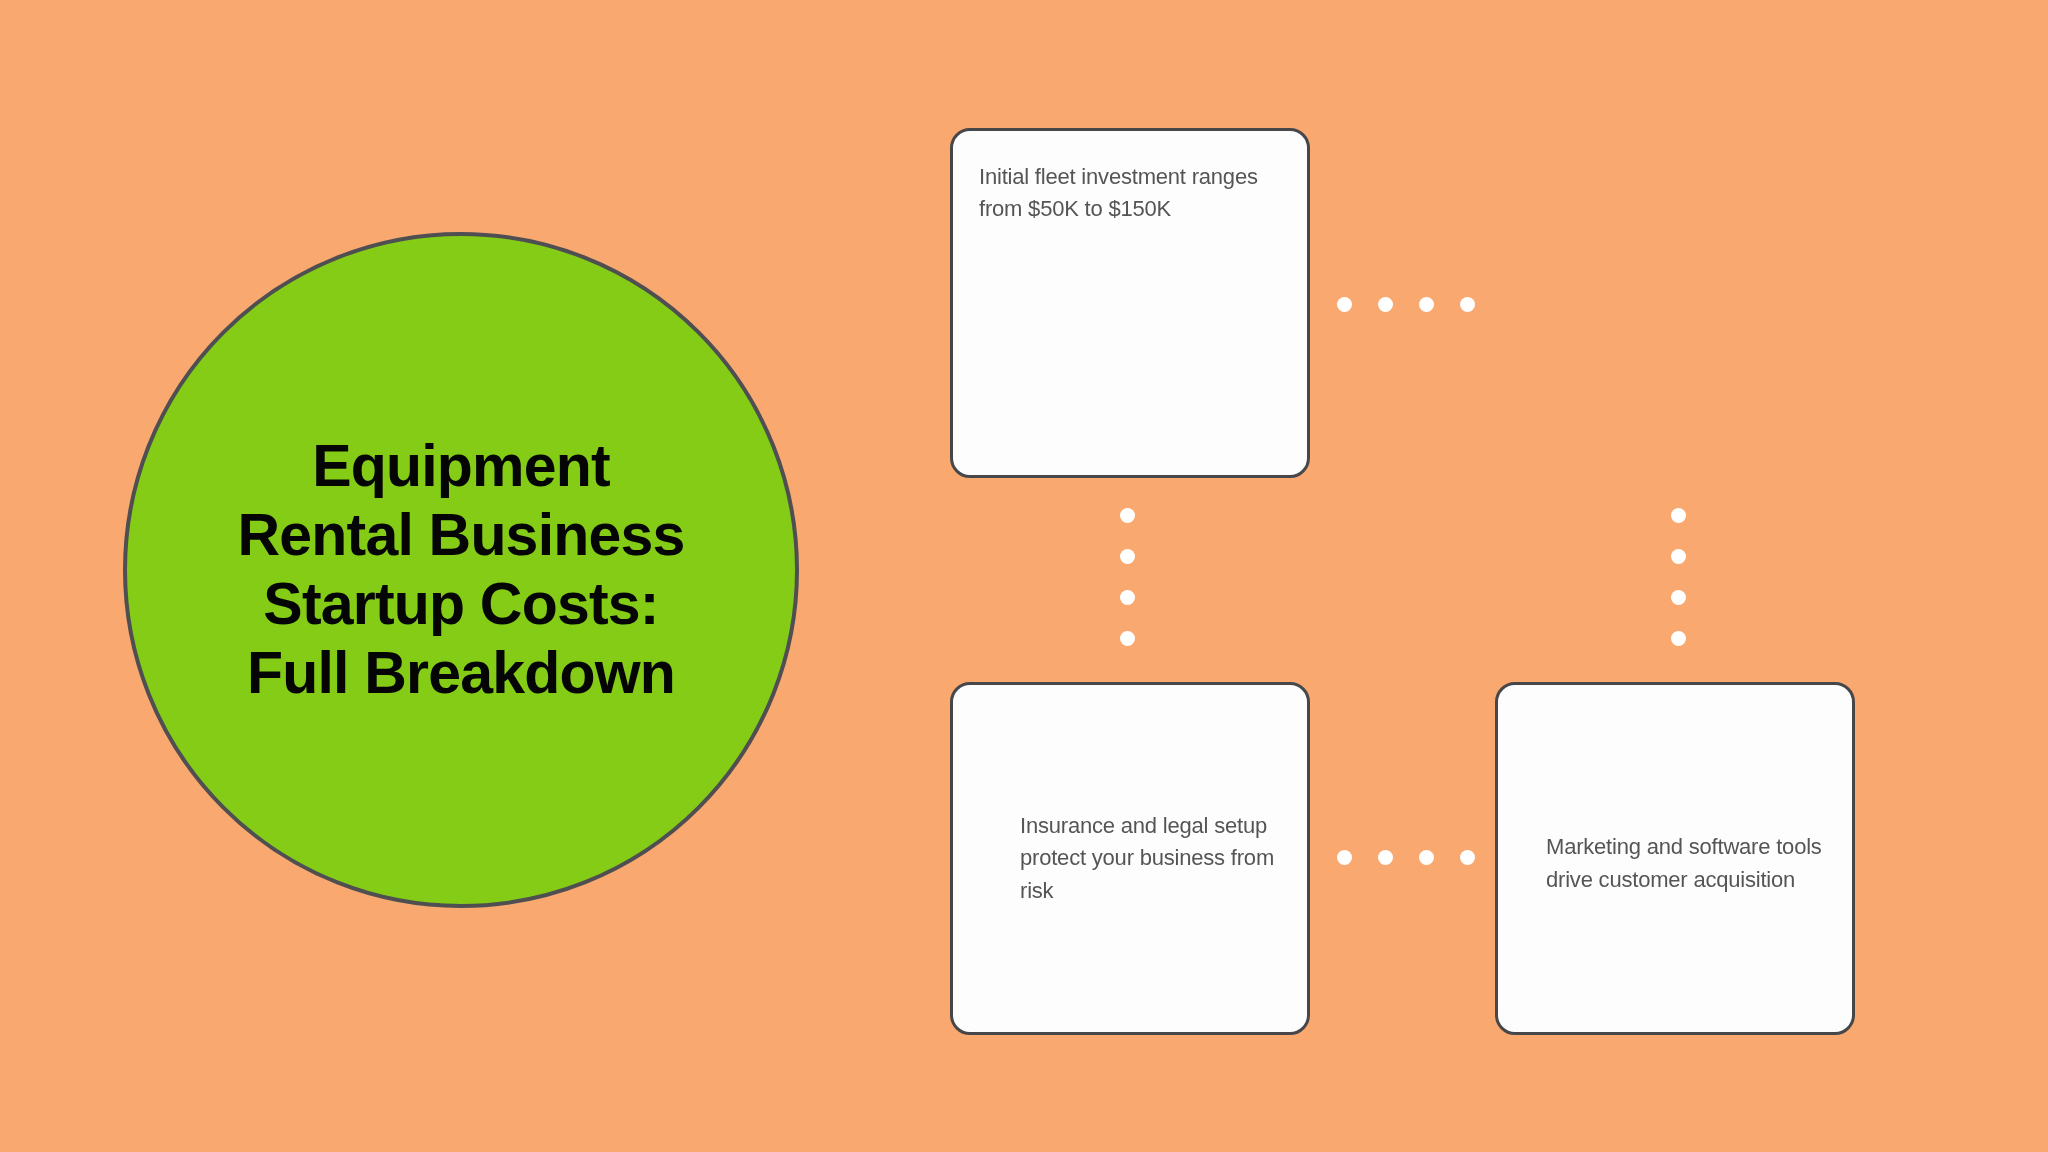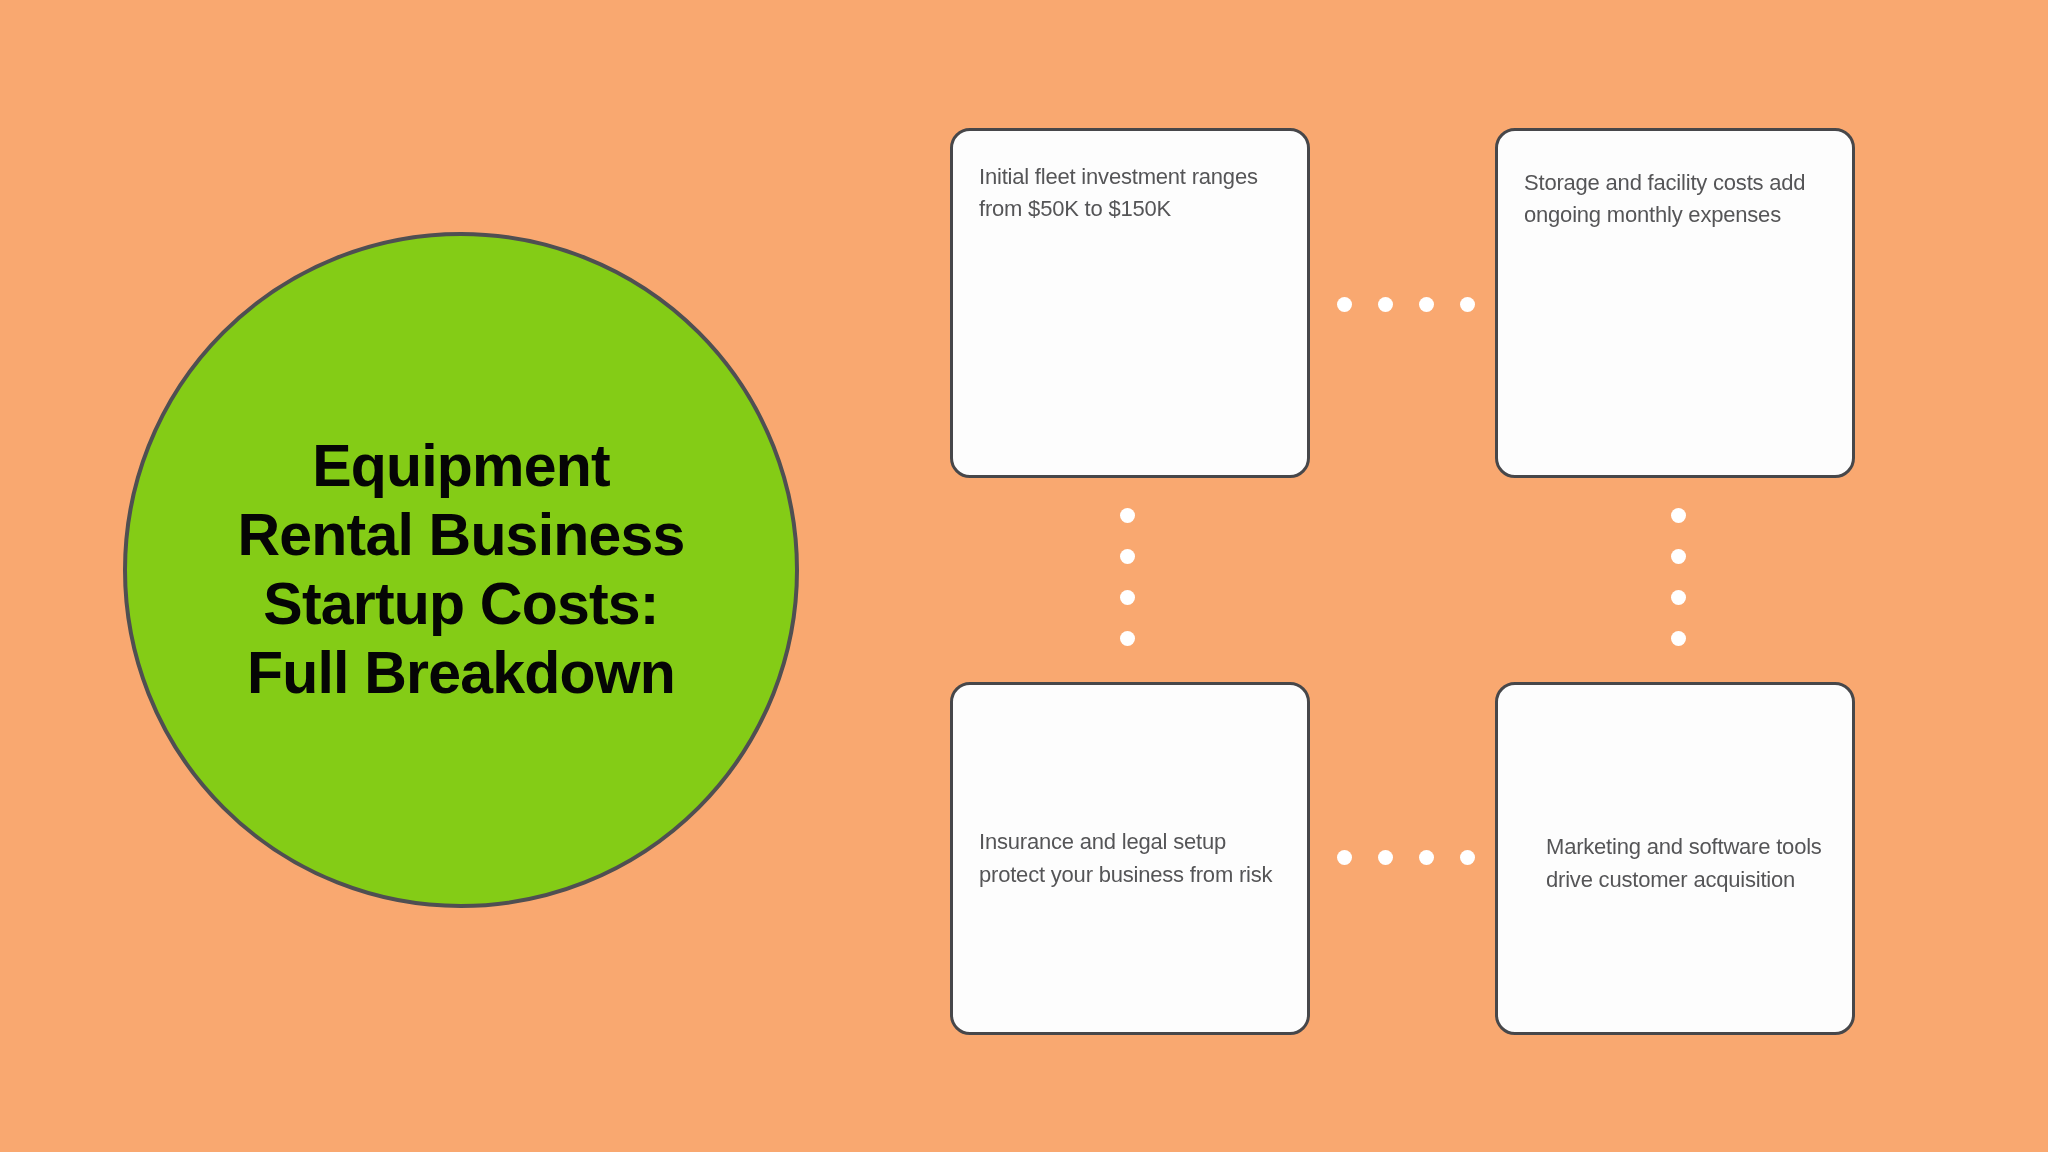--- a/index.html
+++ b/index.html
@@ -64,21 +64,21 @@
     letter-spacing:-0.2px;
     text-align:left;
   }
 
   #card-0 { left:0px;   top:0px;   height:350px; }
   #card-1 { left:545px; top:0px;   height:350px; }
   #card-2 { left:0px;   top:554px; height:353px; align-items:center; }
   #card-3 { left:545px; top:554px; height:353px; align-items:center;padding-left:48px; }
 
   #card-1 .card-text, #card-3 .card-text { padding-top:6px; }
-  #card-2 .card-text { padding-bottom:4px; }
+  #card-2 .card-text { padding-bottom:4px;margin-left:41px; }
 
   
   .connector { position:absolute; display:flex; }
 
   .connector.horizontal {
     flex-direction:row;
     align-items:center;
     gap:26px;
   }
 
@@ -109,23 +109,20 @@
 Startup Costs:
 Full Breakdown</div>
 </div>
 
 <div id="card-grid">
 
   <div class="card" id="card-0">
     <div class="card-text">Initial fleet investment ranges from $50K to $150K</div>
   </div>
 
-  <div class="card" id="card-1">
-    <div class="card-text">Storage and facility costs add ongoing monthly expenses</div>
-  </div>
 
   <div class="card" id="card-2">
     <div class="card-text">Insurance and legal setup protect your business from risk</div>
   </div>
 
   <div class="card" id="card-3">
     <div class="card-text">Marketing and software tools drive customer acquisition</div>
   </div>
 
 </div>

